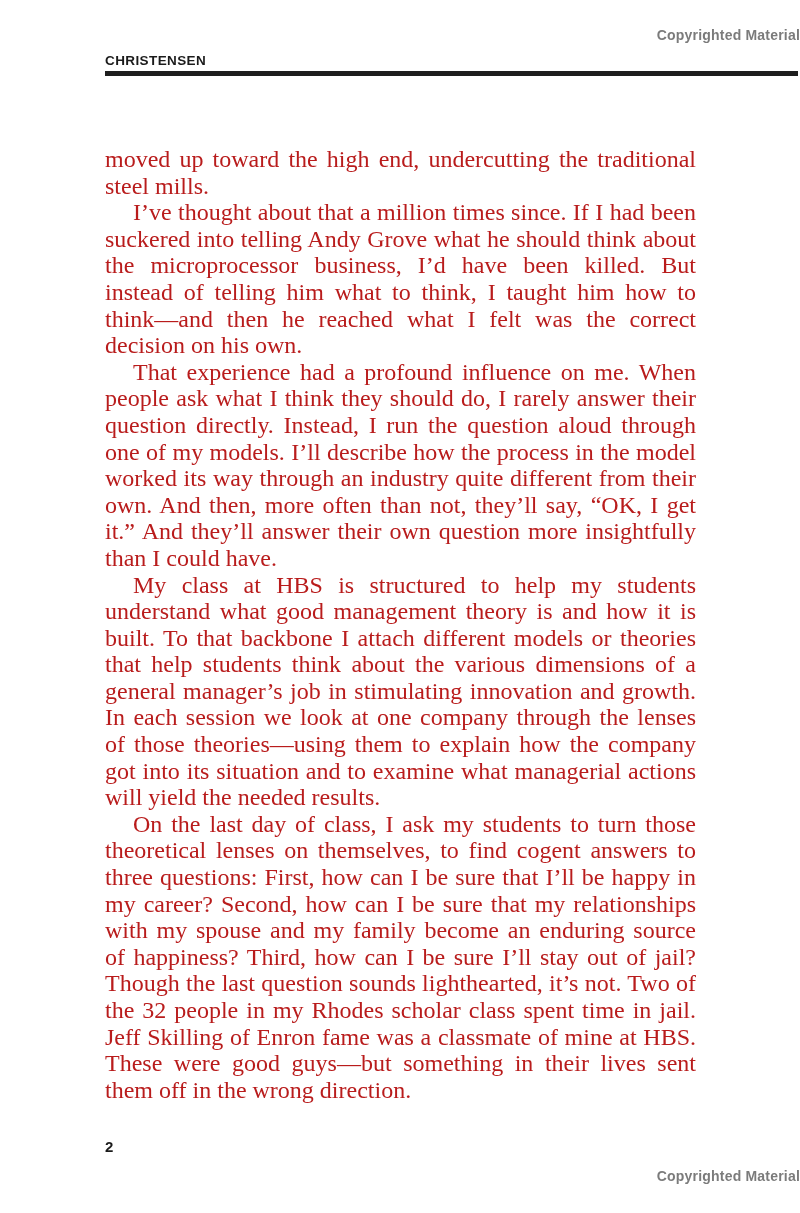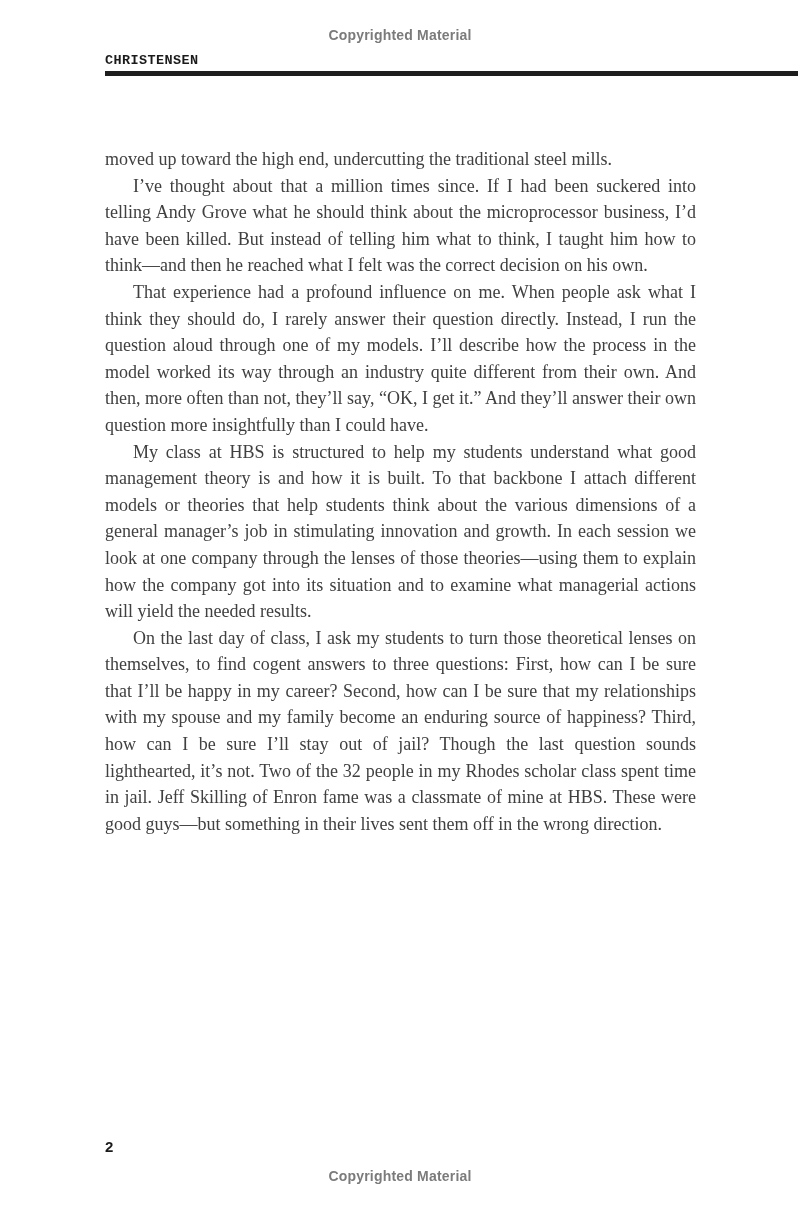--- a/index.html
+++ b/index.html
@@ -11,56 +11,56 @@
     position: relative;
     width: 800px;
     height: 1213px;
     background: #ffffff;
     overflow: hidden;
   }
   .copyright-notice {
     position: absolute;
     left: 0;
     width: 100%;
-    text-align: center;
+    text-align: right;
     font-family: "Liberation Sans", sans-serif;
     font-weight: 700;
     font-size: 14px;
     letter-spacing: 0.2px;
     color: #7b7b7b;
   }
   .copyright-top { top: 27px; }
   .copyright-bottom { top: 1168px; }
   .author-head {
     position: absolute;
     top: 53px;
     left: 105px;
-    font-family: Liberation Mono, monospace;
+    font-family: Liberation Sans, sans-serif;
     font-weight: 700;
     font-size: 13.5px;
     letter-spacing: 0.4px;
     color: #1b1b1b;
   }
   .header-rule {
     position: absolute;
     top: 71px;
     left: 105px;
     right: 2px;
     height: 5px;
     background: #1e1e1e;
   }
   .body-text {
     position: absolute;
     top: 146px;
     left: 105px;
     width: 591px;
     font-family: "Liberation Serif", serif;
-    font-size: 18px;
+    font-size: 24px;
     line-height: 26.6px;
-    color: #404040;
+    color: #b91c1c;
     text-align: justify;
   }
   .body-text p {
     margin: 0;
     padding: 0;
     text-indent: 28px;
   }
   .body-text p.continuation {
     text-indent: 0;
   }

